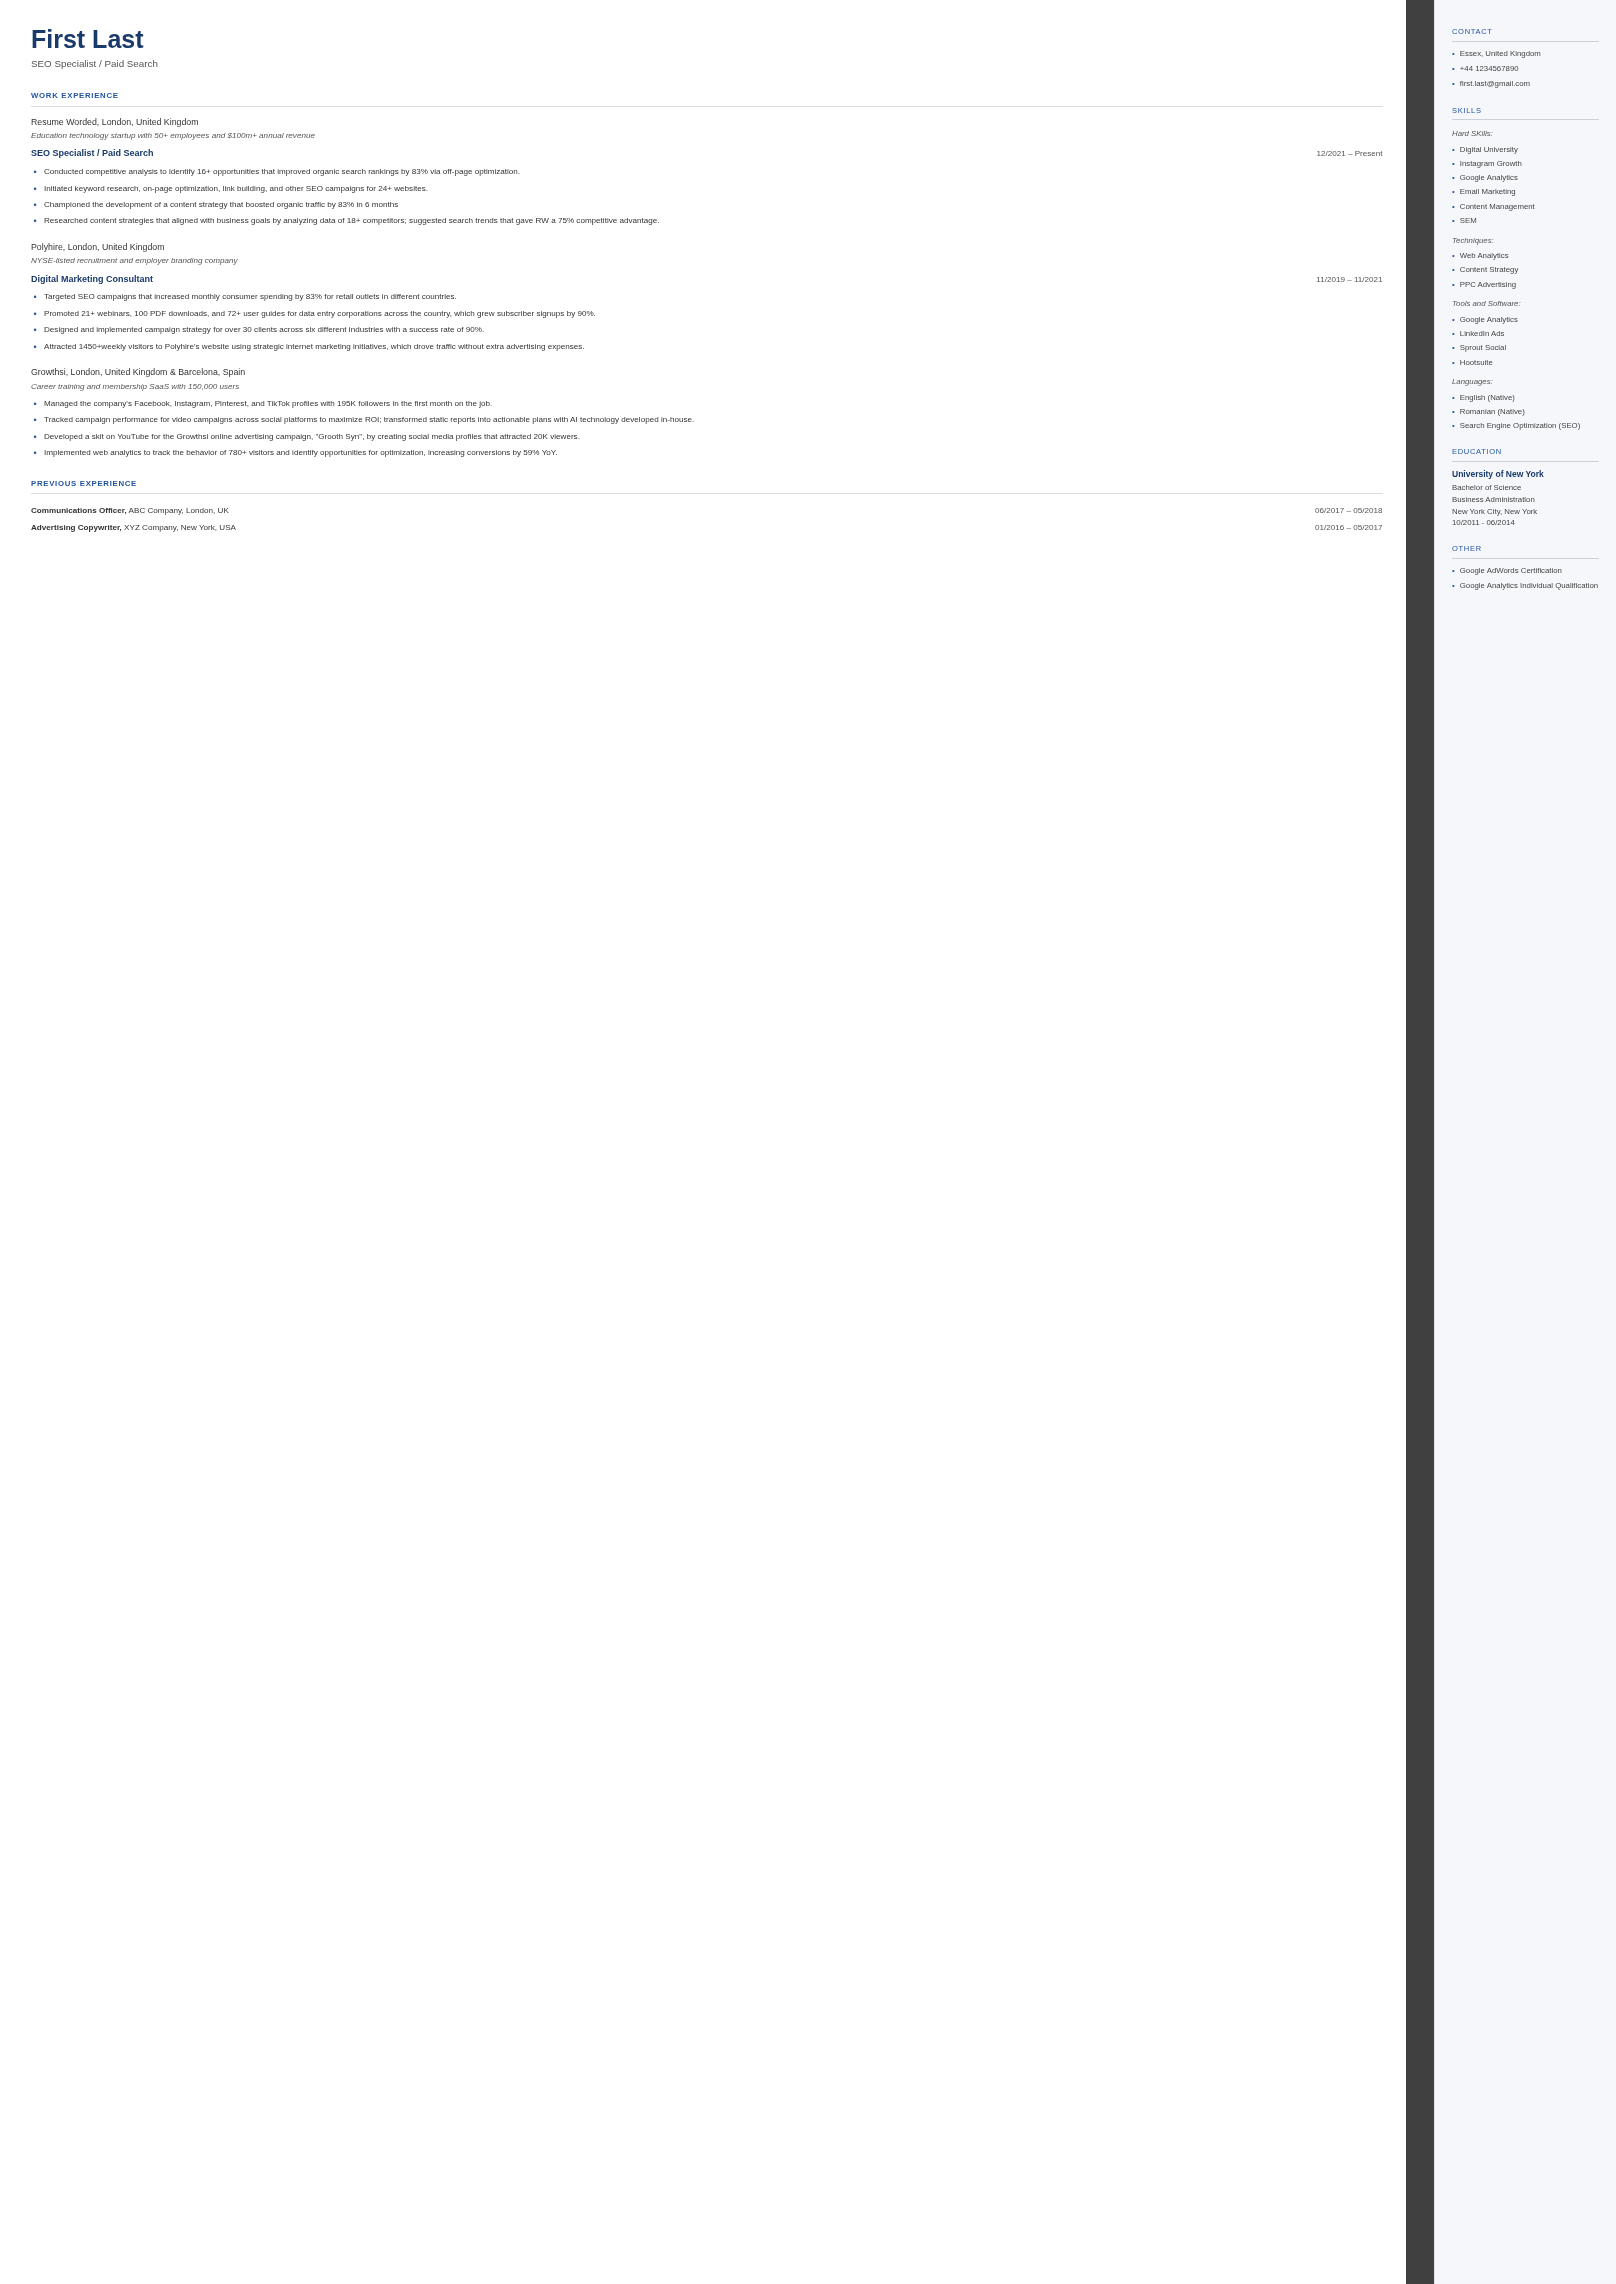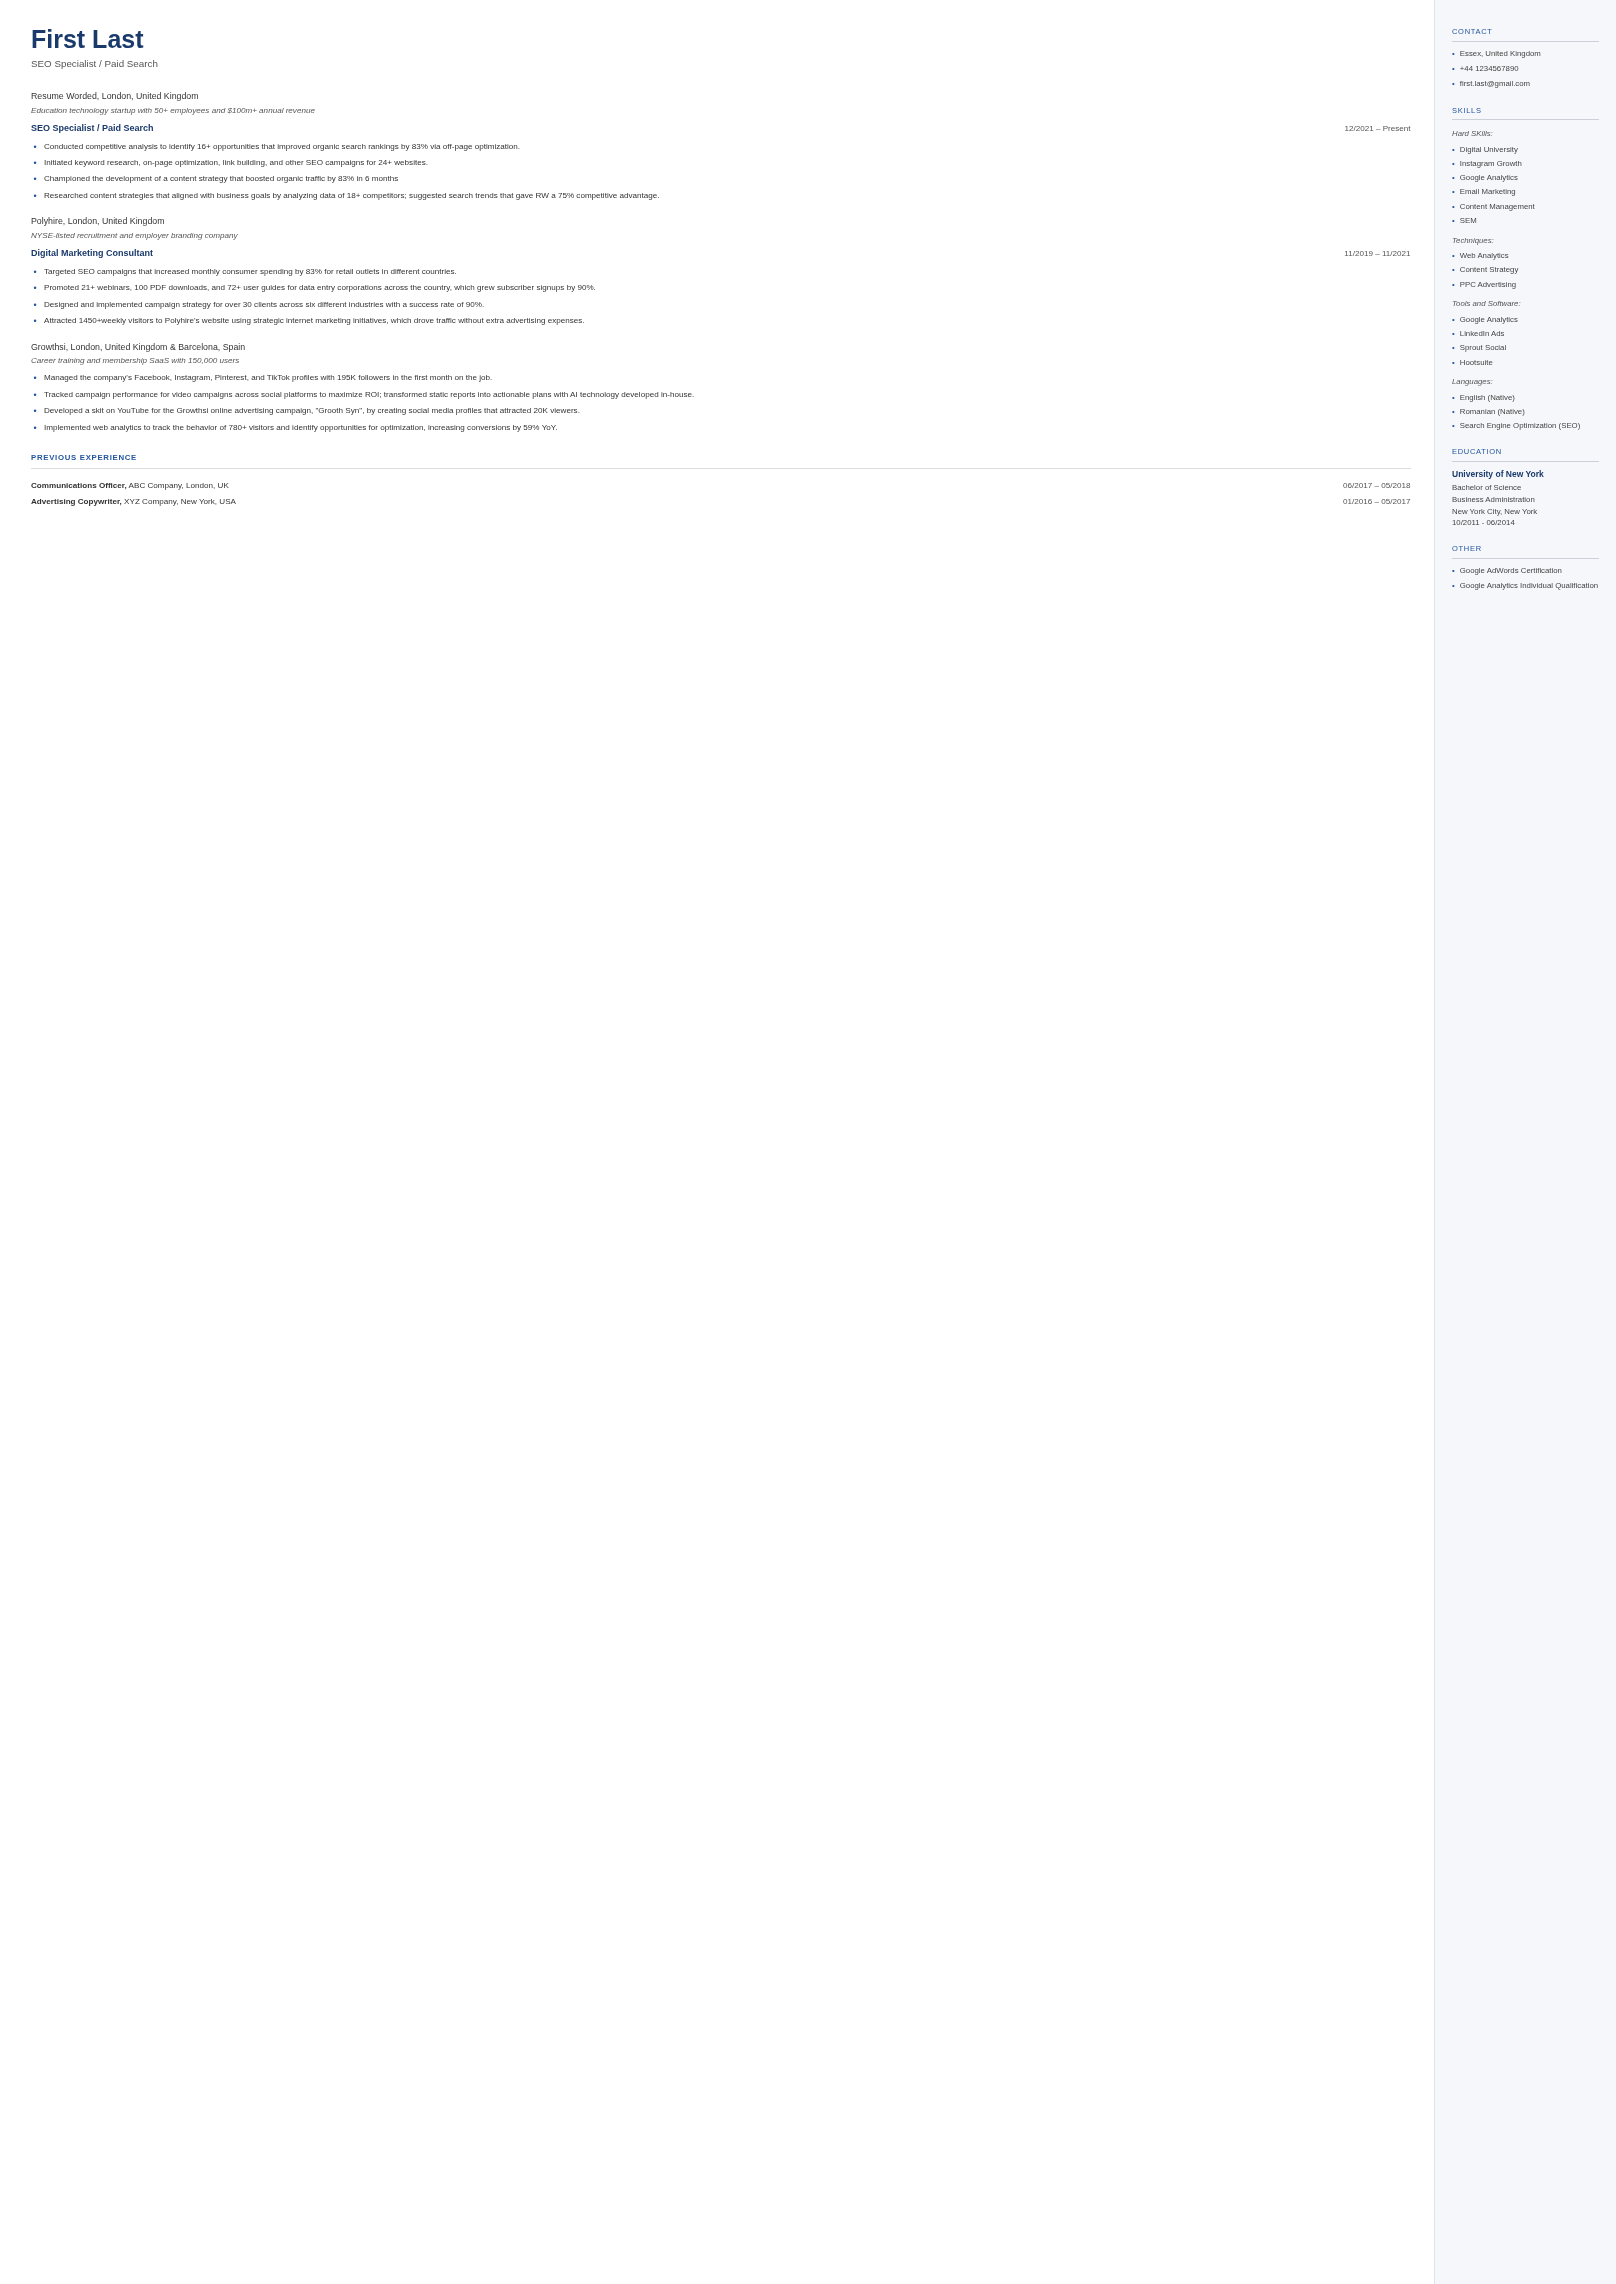--- a/index.html
+++ b/index.html
@@ -8,20 +8,21 @@
       background: #fff;
       color: #333;
       font-size: 8.5px;
       line-height: 1.5;
     }
     .page {
       display: flex;
       width: 100%;
       min-height: 100vh;
       background: #404040;
+      gap: 28px;
     }
     
     .left-col {
       flex: 1;
       padding: 26px 23.4px 26px 31px;
       background: #fff;
     }
     .name {
       font-size: 25px;
       font-weight: 900;
@@ -218,20 +219,21 @@
 </head>
 <body>
 
 <div class="page">
 
   <div class="left-col">
 
     <div class="name">First Last</div>
     <div class="title">SEO Specialist / Paid Search</div>
 
+    <div class="section-title">WORK EXPERIENCE</div>
 
     <div class="company-block">
       <div class="company-name-line">
         <strong>Resume Worded,</strong><span> London, United Kingdom</span>
       </div>
       <div class="company-tagline">Education technology startup with 50+ employees and $100m+ annual revenue</div>
       <div class="job-header">
         <span class="job-title">SEO Specialist / Paid Search</span>
         <span class="job-dates">12/2021 – Present</span>
       </div>

